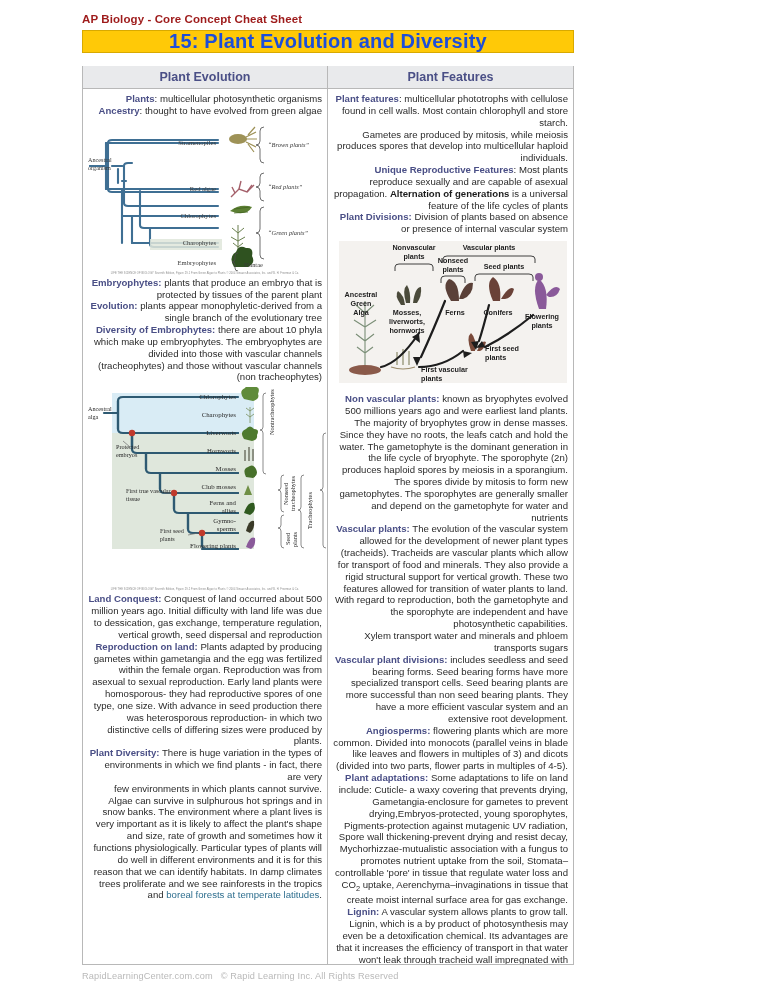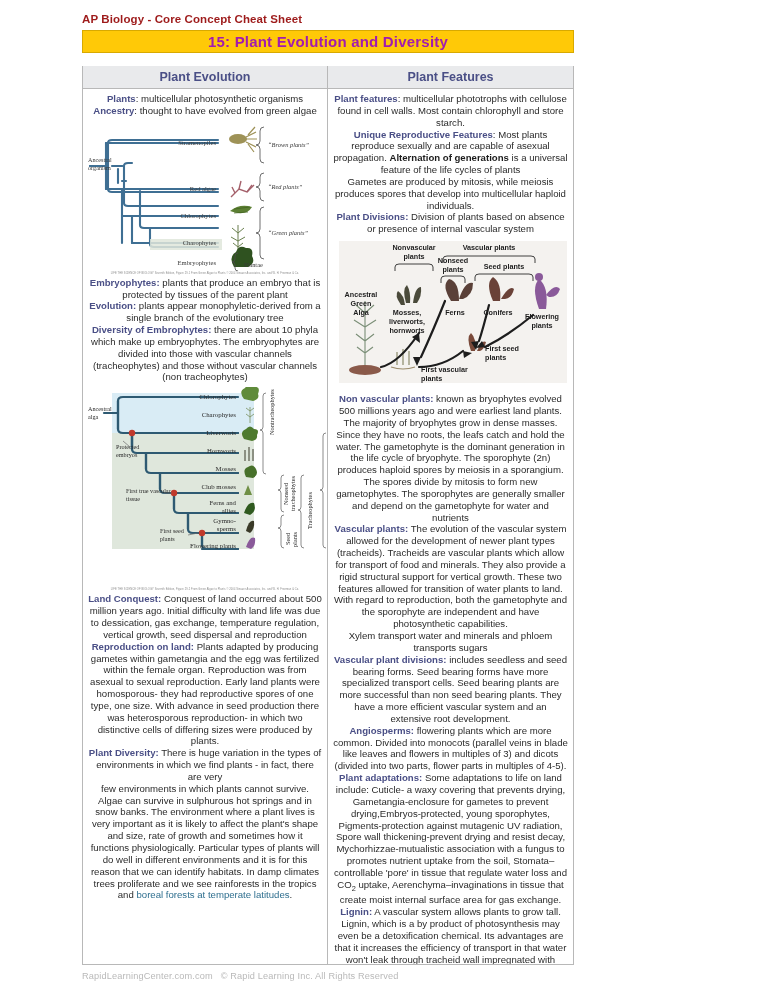--- a/index.html
+++ b/index.html
@@ -29,23 +29,23 @@
     letter-spacing: 0.1px;
     margin: 2px 0 4px 0;
     line-height: 14px;
   }
   .banner {
     background: #FFC907;
     border: 1px solid #d8a900;
     height: 21px;
     line-height: 21px;
     text-align: center;
-    font-size: 15px;
+    font-size: 20px;
     font-weight: bold;
-    color: #a21caf;
+    color: #1d4ed8;
     letter-spacing: 0.2px;
   }
 
   
   .grid {
     display: flex;
     border-left: 1px solid #b8b8b8;
     border-right: 1px solid #b8b8b8;
     border-bottom: 1px solid #b8b8b8;
     height: 899px;
@@ -74,21 +74,21 @@
     flex: 1;
     overflow: hidden;
   }
 
   
   .p {
     font-size: 9.6px;
     line-height: 11.85px;
     color: #2b2b2b;
     margin: 0;
-    text-align: center;
+    text-align: right;
   }
   .term {
     font-weight: bold;
     color: #4a4f86;
   }
   .bold { font-weight: bold; color: #1c1c1c; }
   .teal { color: #2f6f8f; }
   sub { font-size: 7.4px; }
 
   
@@ -343,22 +343,22 @@
         <p class="p"><span class="term">Plant Diversity:</span><span> </span><span>There is huge variation in the types of environments in which we find plants -  in fact, there are very</span><br><span>few environments in which plants cannot survive. Algae can survive in sulphurous hot springs and in snow banks. The environment where a plant lives is very important as it is likely to affect the plant's shape and size, rate of growth and sometimes how it functions physiologically. Particular types of plants will do well in different environments and it is for this reason that we can identify habitats. In damp climates trees proliferate and we see rainforests in the tropics and </span><span class="teal">boreal forests at temperate latitudes</span><span>.</span></p>
 
       </div>
     </div>
 
     <div class="col col-right">
       <div class="colhead">Plant Features</div>
       <div class="colbody">
 
         <p class="p"><span class="term">Plant features</span><span>: </span><span>multicellular phototrophs with cellulose found in cell walls. Most contain chlorophyll and store starch.</span></p>
+        <p class="p">Gametes are produced by mitosis, while meiosis produces spores that develop into multicellular haploid individuals.</p>
         <p class="p"><span class="term">Unique Reproductive Features</span><span>:  </span><span>Most plants reproduce sexually and are capable of asexual propagation. </span><span class="bold">Alternation of generations</span><span> is a universal feature of the life cycles of plants</span></p>
-        <p class="p">Gametes are produced by mitosis, while meiosis produces spores that develop into multicellular haploid individuals.</p>
         <p class="p"><span class="term">Plant Divisions:</span><span>  </span><span>Division of plants based on absence or presence of internal vascular system</span></p>
 
         <div class="fig">
           <svg width="300" height="152" viewBox="0 0 300 152">
             <rect x="6" y="2" width="228" height="142" fill="#f4f2ef"></rect>
 
             <g stroke="#2b2b2b" stroke-width="0.9" fill="none">
               <path d="M62 32 V28 Q62 25 66 25 H96 Q100 25 100 28 V32"></path>
               <path d="M110 24 V20 Q110 17 114 17 H198 Q202 17 202 20 V24"></path>
               <path d="M108 44 V40 Q108 37 112 37 H128 Q132 37 132 40 V44"></path>

